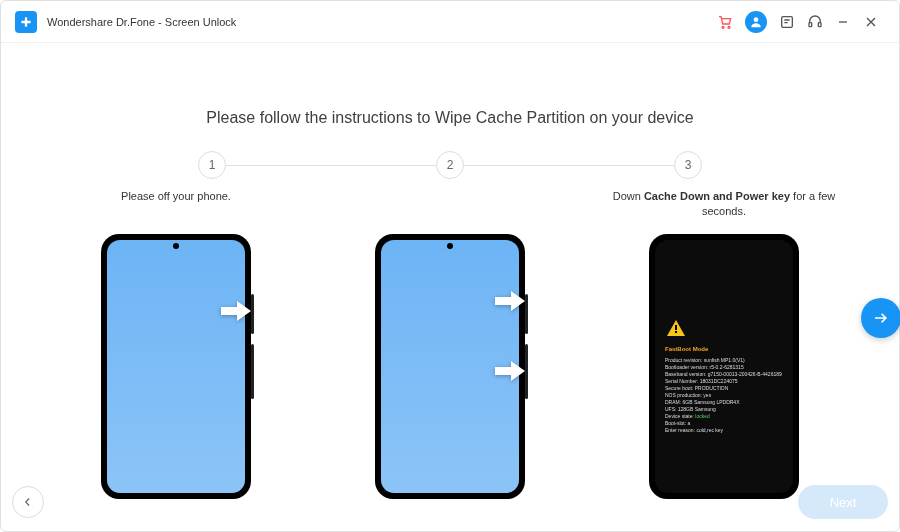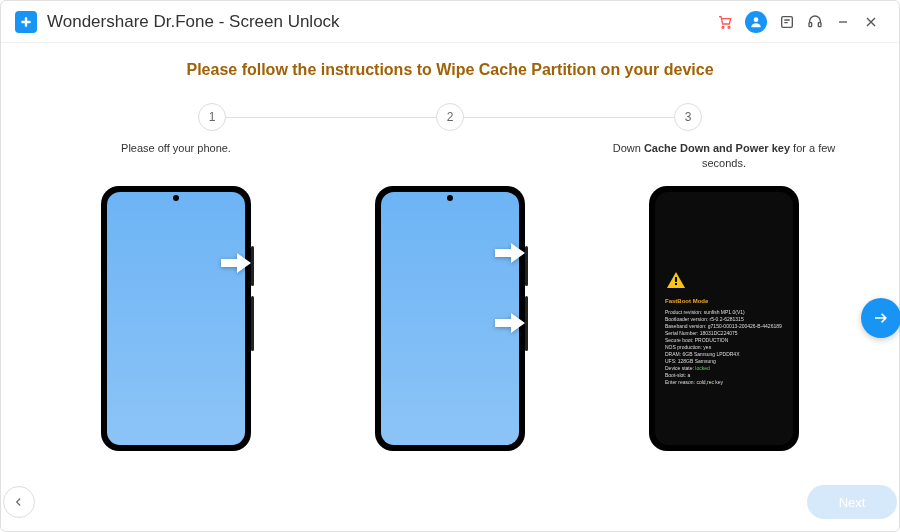--- a/index.html
+++ b/index.html
@@ -1,50 +1,50 @@
 <!DOCTYPE html>
 <html><head>
 <meta charset="utf-8">
 <style>
   * { box-sizing: border-box; margin: 0; padding: 0; }
   body { font-family: -apple-system, BlinkMacSystemFont, "Segoe UI", Arial, sans-serif; background: #fff; width: 900px; height: 532px; overflow: hidden; position: relative; }
   .window { width: 900px; height: 532px; border: 1px solid #e0e0e0; border-radius: 6px; background: #fff; position: relative; display: flex; flex-direction: column; }
   .titlebar { height: 42px; display: flex; align-items: center; padding: 0 14px; border-bottom: 1px solid #f0f0f0; }
   .logo { width: 22px; height: 22px; background: #1894f5; border-radius: 4px; display: flex; align-items: center; justify-content: center; margin-right: 10px; }
   .logo svg { width: 14px; height: 14px; }
-  .title { font-size: 17px; color: #333; flex: 0 0 auto; }
+  .title { font-size: 11px; color: #333; flex: 0 0 auto; }
   .titlebar-spacer { flex: 1; }
   .title-icon { width: 28px; height: 28px; display: flex; align-items: center; justify-content: center; color: #555; cursor: pointer; border-radius: 4px; }
   .title-icon svg { width: 16px; height: 16px; }
   .title-icon.user { background: #1894f5; border-radius: 50%; width: 22px; height: 22px; margin: 0 6px; }
   .title-icon.user svg { width: 14px; height: 14px; }
   .title-icon.cart svg { stroke: #f55; }
   .content { flex: 1; padding: 18px 30px 0 30px; position: relative; }
-  .heading { text-align: center; font-size: 16px; font-weight: 700; color: #a16207; margin-bottom: 24px; }
+  .heading { text-align: center; font-size: 16px; font-weight: 400; color: #404040; margin-bottom: 24px; margin-top: 48px; }
   .steps-row { display: flex; align-items: center; justify-content: center; margin-bottom: 10px; }
   .step-circle { width: 28px; height: 28px; border: 1px solid #ddd; border-radius: 50%; display: flex; align-items: center; justify-content: center; font-size: 12px; color: #666; background: #fff; }
   .step-line { height: 1px; background: #e0e0e0; width: 210px; }
   .captions-row { display: flex; justify-content: space-between; margin: 0 20px 14px 20px; }
   .caption { width: 250px; text-align: center; font-size: 11px; color: #333; line-height: 1.4; }
   .phones-row { display: flex; justify-content: space-between; margin: 0 20px; }
   .phone-slot { width: 250px; display: flex; justify-content: center; }
   .phone { width: 150px; height: 265px; background: #000; border-radius: 18px; position: relative; padding: 6px; }
   .phone-screen { width: 100%; height: 100%; background: linear-gradient(180deg, #6db4f5 0%, #8cc4f7 100%); border-radius: 13px; position: relative; }
   .notch { position: absolute; top: 3px; left: 50%; transform: translateX(-50%); width: 6px; height: 6px; background: #000; border-radius: 50%; }
   .side-btn { position: absolute; right: -3px; background: #222; border-radius: 2px; width: 3px; }
   .side-btn.power { top: 60px; height: 40px; }
   .side-btn.vol { top: 110px; height: 55px; }
   .arrow { position: absolute; right: -2px; display:flex; align-items:center; }
   .arrow svg { filter: drop-shadow(0 1px 2px rgba(0,0,0,0.3)); }
   .phone.dark .phone-screen { background: #0c0c0c; }
   .boot-text { position: absolute; left: 10px; right: 10px; top: 105px; color: #ddd; font-size: 5px; line-height: 1.4; }
   .boot-title { color: #f5a623; font-weight: 700; margin-bottom: 4px; font-size: 6px; }
   .boot-text .g { color: #6c6; }
   .warn-tri { position: absolute; top: 80px; left: 12px; }
-  .footer { position: absolute; bottom: 12px; left: 0; right: 0; display: flex; align-items: center; justify-content: space-between; padding: 0 2px; }
+  .footer { position: absolute; bottom: 12px; left: 0; right: 0; display: flex; align-items: center; justify-content: space-between; padding: 0 11px; }
   .back-btn { width: 32px; height: 32px; border: 1px solid #ddd; border-radius: 50%; display: flex; align-items: center; justify-content: center; cursor: pointer; background: #fff; }
   .next-btn { width: 90px; height: 34px; background: #d6e9fb; color: #fff; border: none; border-radius: 17px; font-size: 13px; cursor: pointer; }
   .fab-next { position: absolute; right: -2px; top: 255px; width: 40px; height: 40px; background: #1894f5; border-radius: 50%; display: flex; align-items: center; justify-content: center; cursor: pointer; box-shadow: 0 2px 6px rgba(0,0,0,0.2); }
 </style>
 </head>
 <body>
 
 <div class="window">
   <div class="titlebar">
     <div class="logo">

